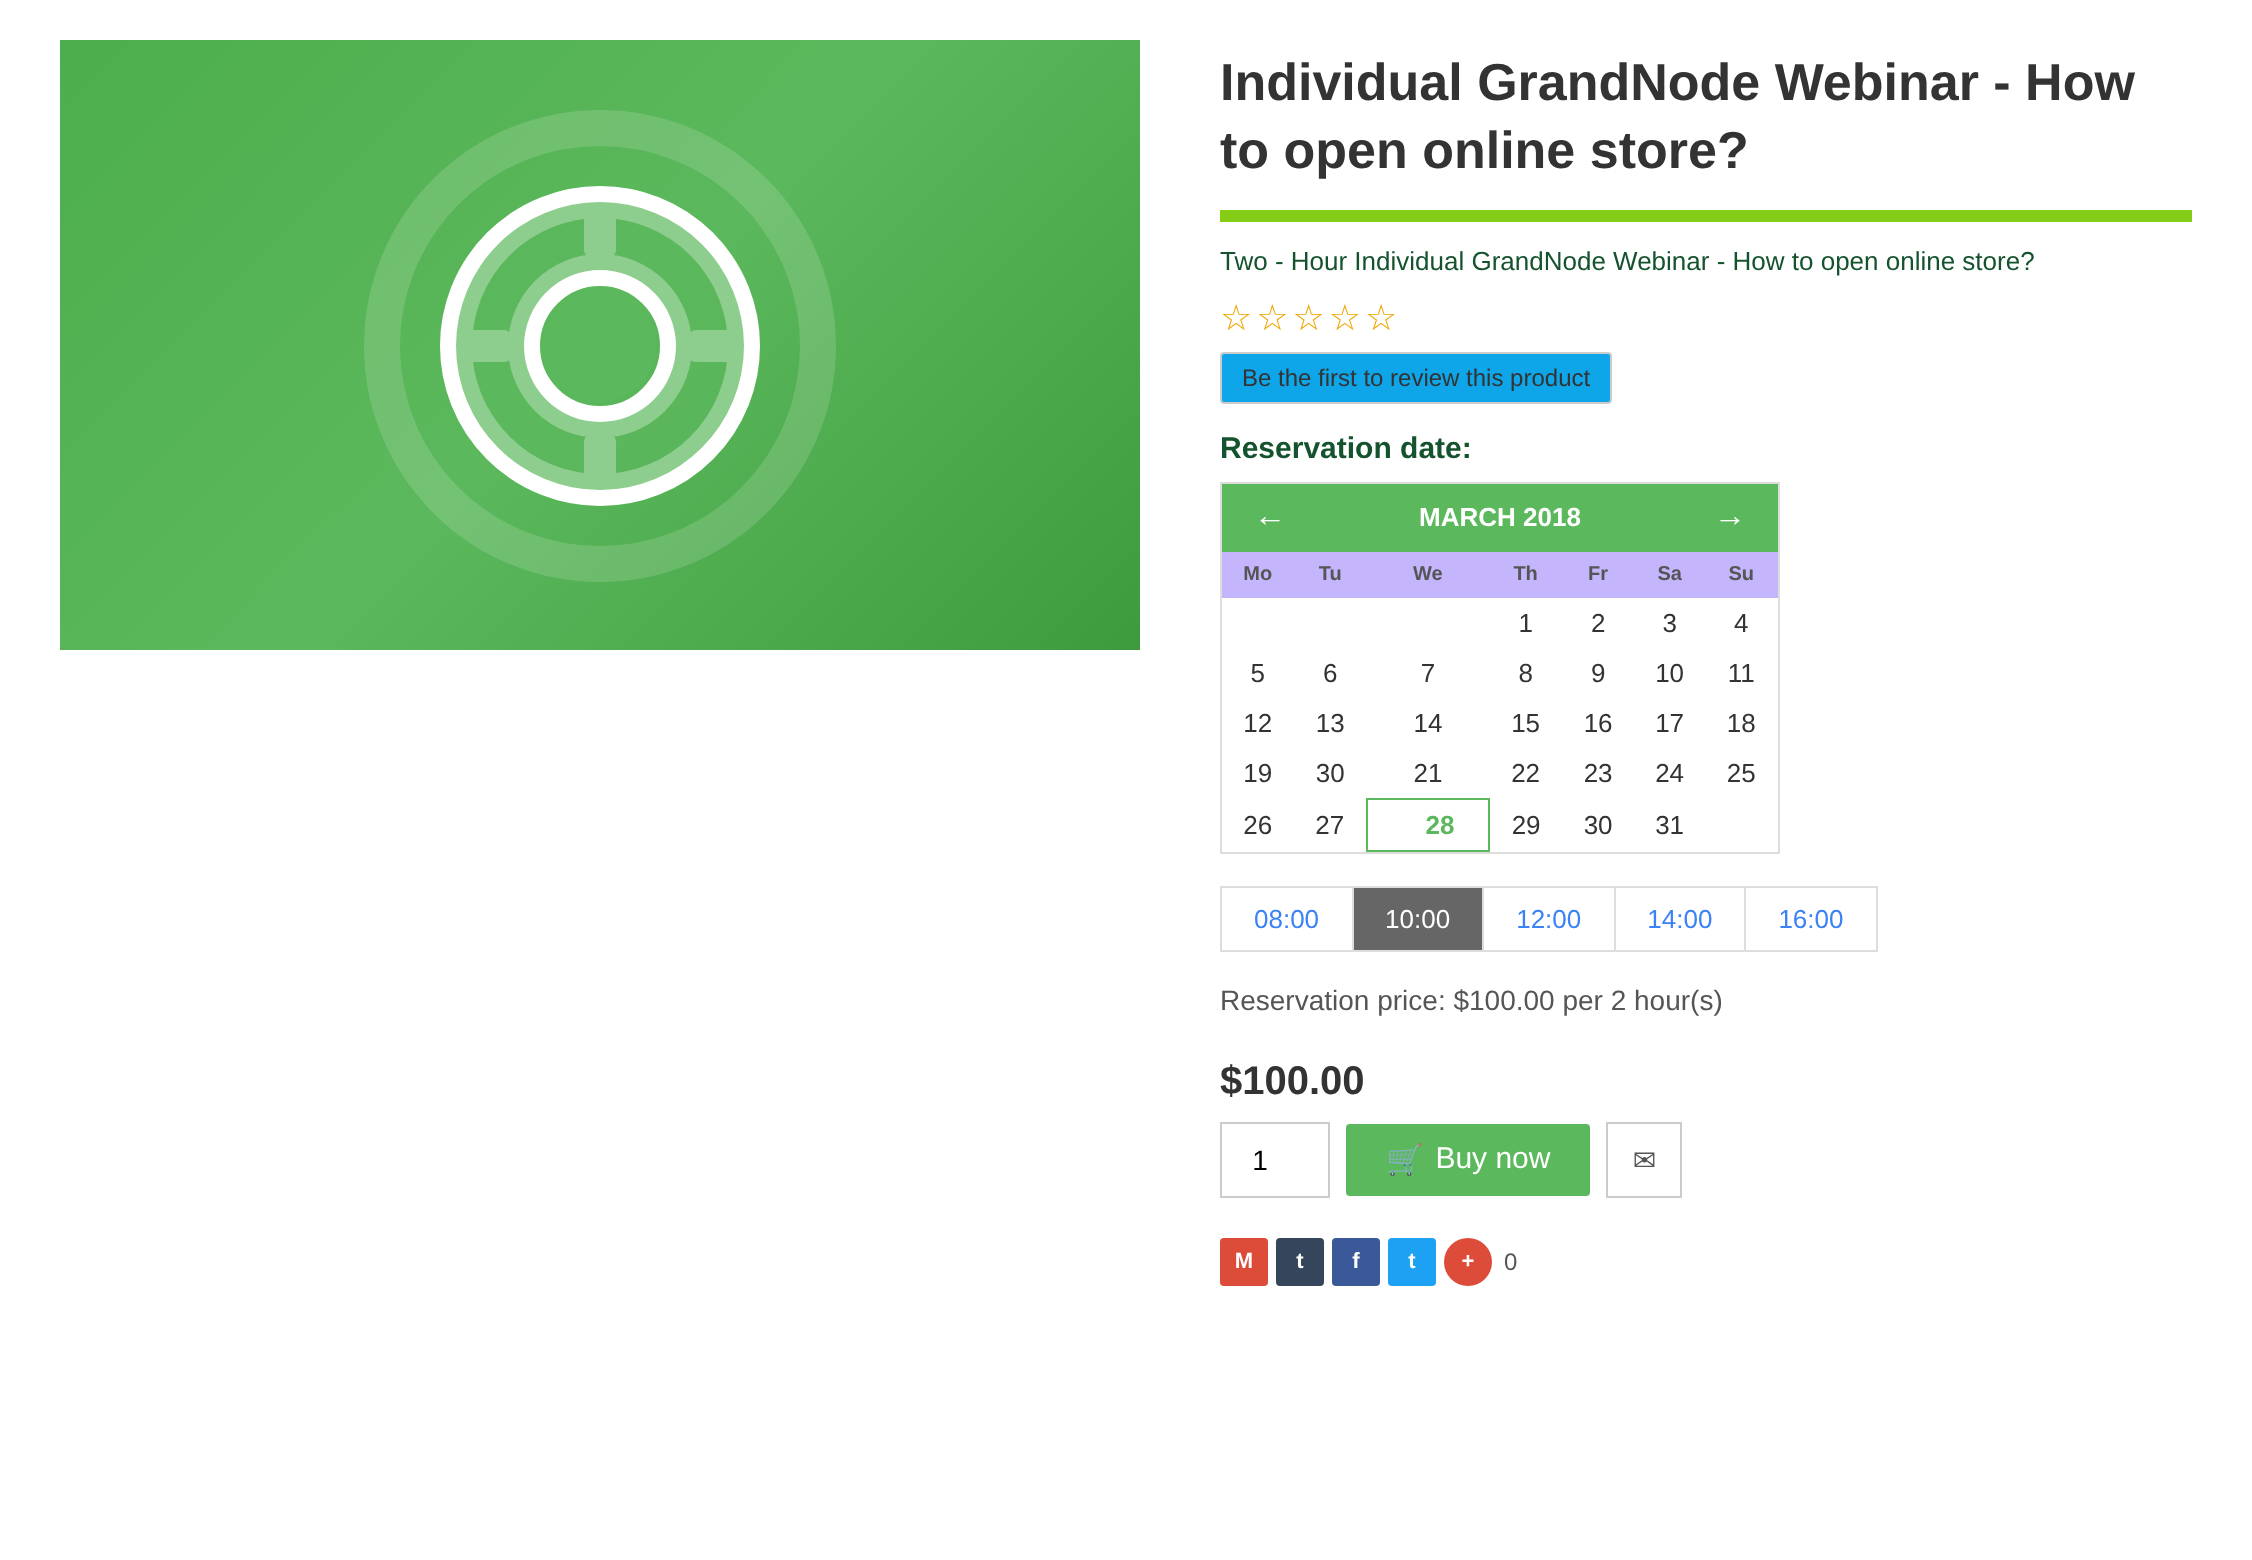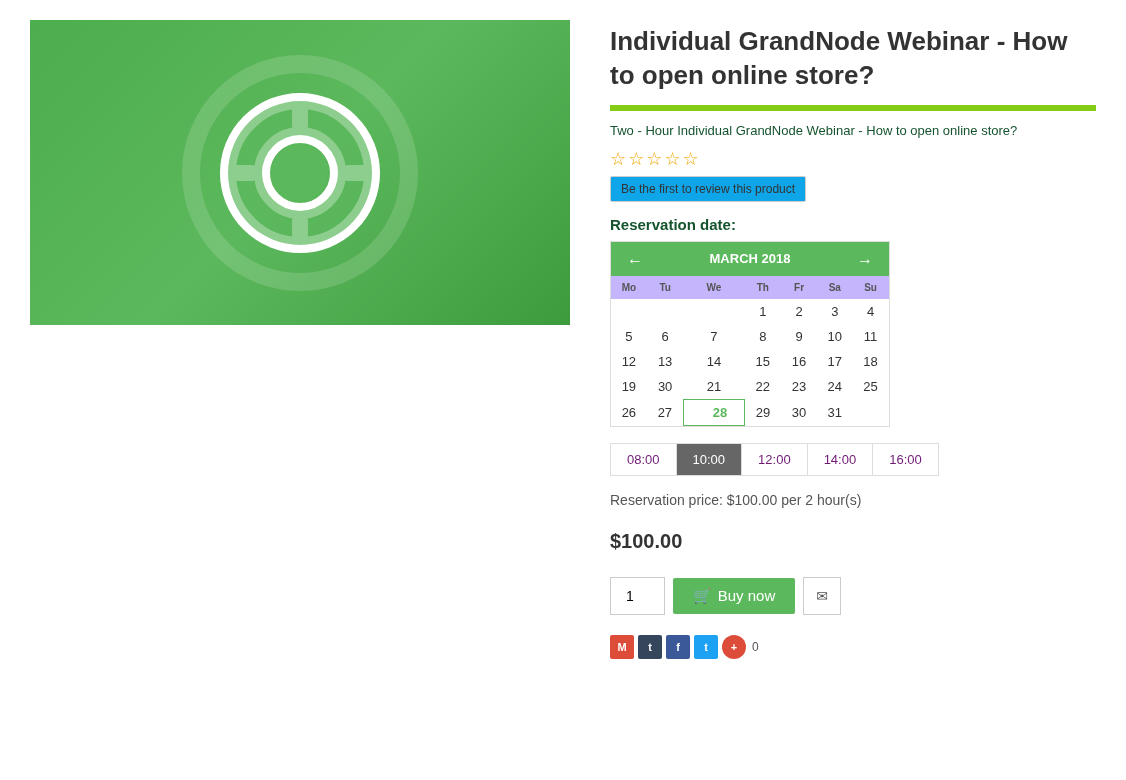--- a/index.html
+++ b/index.html
@@ -34,25 +34,25 @@
     .section-label { font-size: 15px; font-weight: bold; color: #14532d; margin-bottom: 8px; }
     .calendar { width: 280px; border: 1px solid #ddd; margin-bottom: 16px; }
     .cal-header { background: #5cb85c; color: #fff; display: flex; align-items: center; justify-content: space-between; padding: 8px 12px; font-weight: bold; font-size: 13px; }
     .cal-nav { background: none; border: none; color: #fff; font-size: 16px; cursor: pointer; padding: 0 4px; }
     .cal-grid { width: 100%; border-collapse: collapse; }
     .cal-grid th { font-size: 10px; color: #555; text-align: center; padding: 6px 0; font-weight: bold; background: #c4b5fd; }
     .cal-grid td { text-align: center; padding: 5px 2px; font-size: 13px; color: #333; cursor: pointer; }
     .cal-grid td.today { color: #5cb85c; font-weight: bold; border: 1px solid #5cb85c; padding-left: 14px; }
     .cal-grid td.empty { color: #ccc; }
     .hours-row { display: flex; gap: 0; border: 1px solid #ddd; width: fit-content; margin-bottom: 16px; }
-    .hour-btn { padding: 8px 16px; border: none; background: #fff; cursor: pointer; font-size: 13px; border-right: 1px solid #ddd; color: #701a75; }
+    .hour-btn { padding: 8px 16px; border: none; background: #fff; cursor: pointer; font-size: 13px; border-right: 1px solid #ddd; color: #3b82f6; }
     .hour-btn:last-child { border-right: none; }
     .hour-btn.active { background: #666; color: #fff; }
     .reservation-price { font-size: 14px; color: #555; margin-bottom: 22px; }
-    .product-price { font-size: 20px; font-weight: bold; color: #333; margin-bottom: 24px; }
+    .product-price { font-size: 20px; font-weight: bold; color: #333; margin-bottom: 8px; }
     .buy-row { display: flex; align-items: center; gap: 8px; margin-bottom: 20px; }
     .qty-input { width: 55px; height: 38px; border: 1px solid #ccc; text-align: center; font-size: 14px; }
     .buy-btn { background: #5cb85c; color: #fff; border: none; padding: 9px 20px; font-size: 15px; cursor: pointer; border-radius: 2px; display: flex; align-items: center; gap: 6px; }
     .email-btn { width: 38px; height: 38px; border: 1px solid #ccc; background: #fff; cursor: pointer; display: flex; align-items: center; justify-content: center; font-size: 14px; color: #555; }
     .social-row { display: flex; align-items: center; gap: 4px; }
     .social-btn { width: 24px; height: 24px; display: flex; align-items: center; justify-content: center; font-size: 11px; font-weight: bold; color: #fff; cursor: pointer; text-decoration: none; border-radius: 2px; }
     .social-gmail { background: #dd4b39; }
     .social-tumblr { background: #35465c; }
     .social-facebook { background: #3b5998; }
     .social-twitter { background: #1da1f2; }

